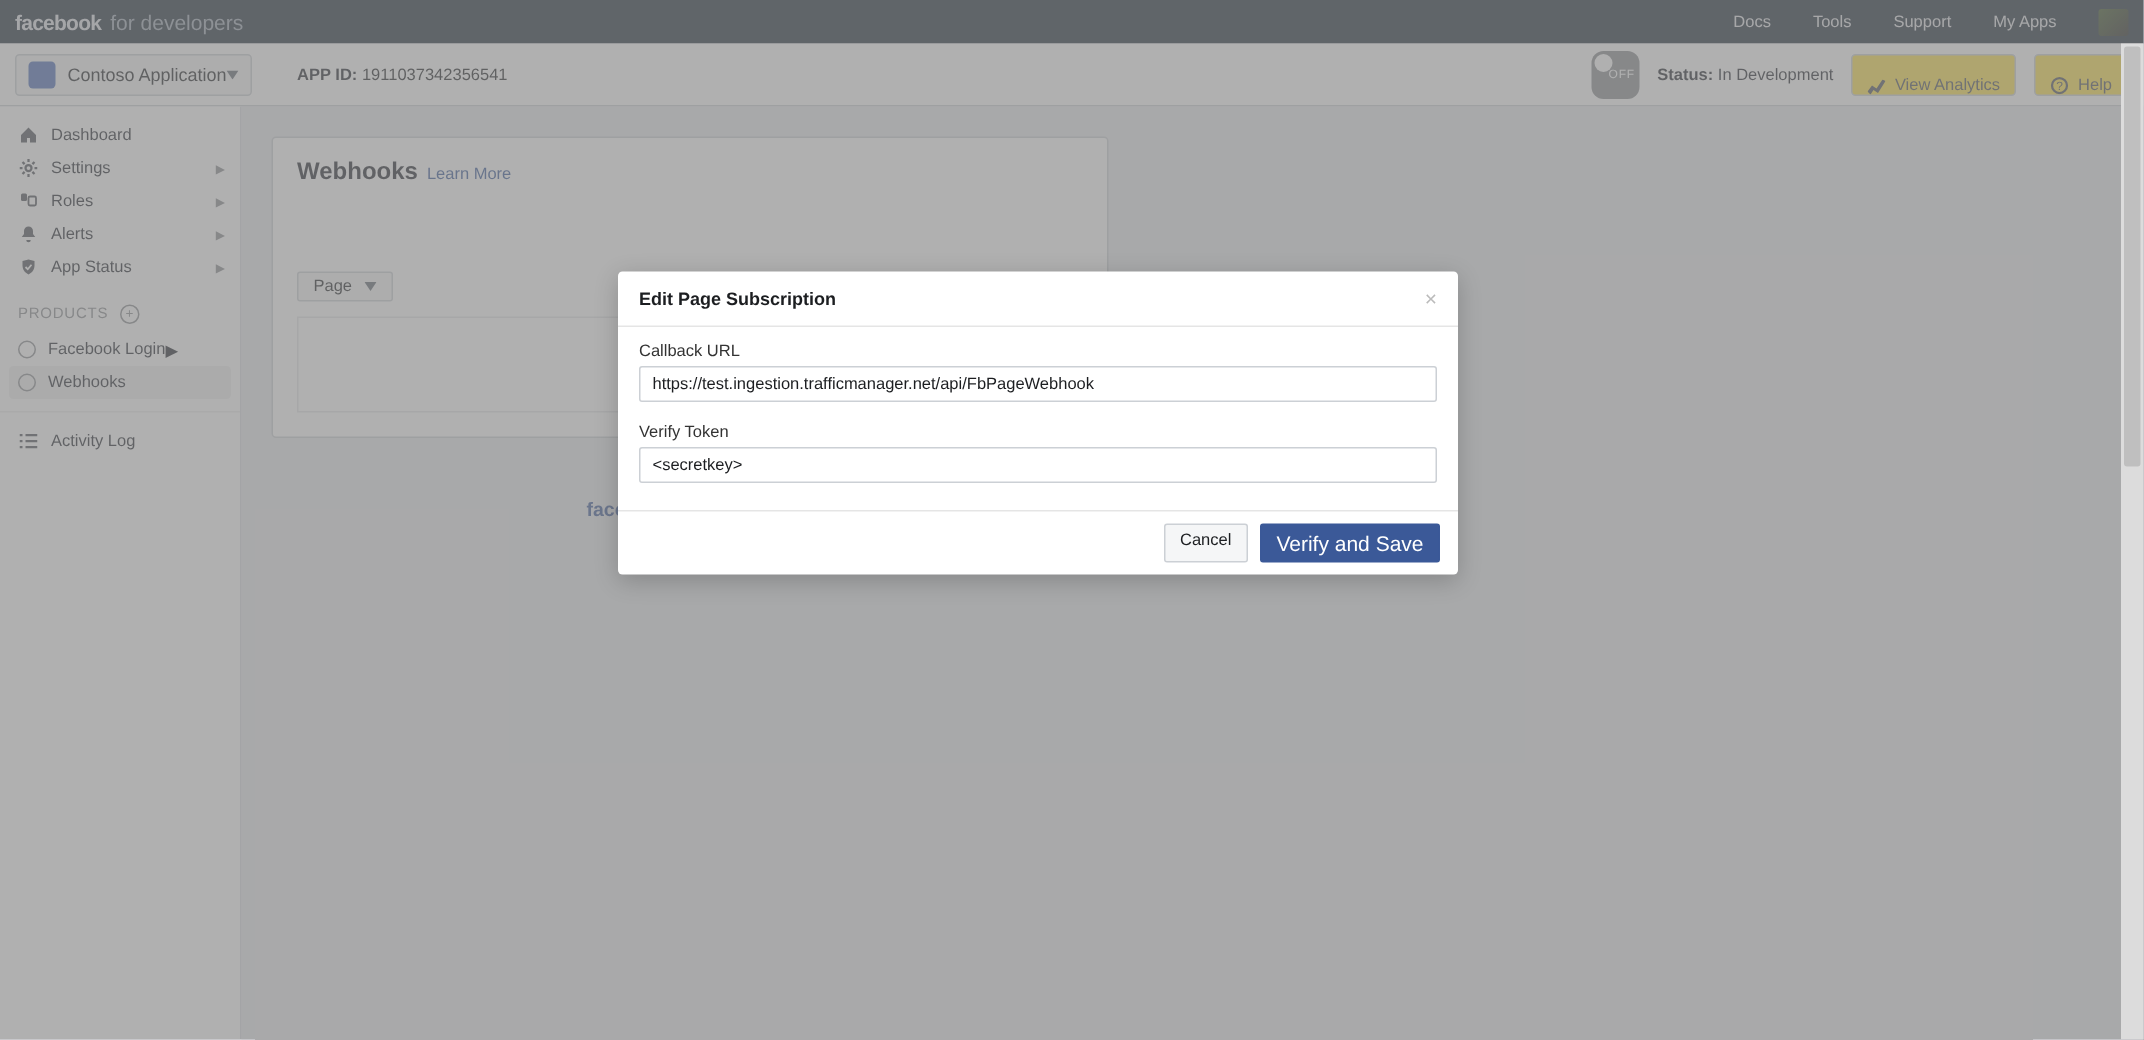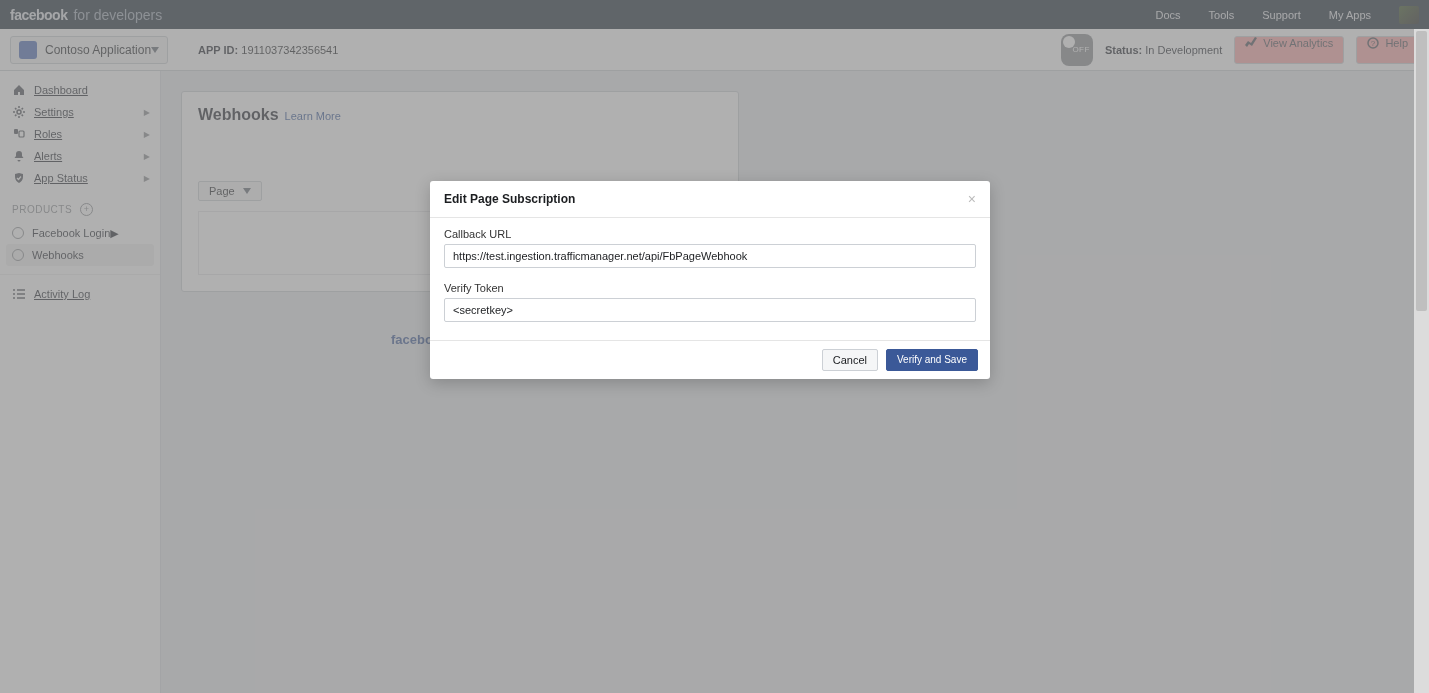--- a/index.html
+++ b/index.html
@@ -21,26 +21,26 @@
   .appbar .app-switch { height:28px; border:1px solid #ccd0d5; border-radius:3px; display:flex; align-items:center; padding:0 8px; min-width:140px; background:#f5f6f7; }
   .appbar .app-switch .app-icon { width:18px; height:18px; background:#4b6cb7; border-radius:3px; margin-right:8px; }
   .appbar .app-switch .caret { margin-left:auto; }
   .appbar .appid-wrap { margin-left:30px; font-size:11px; }
   .appbar .appid-wrap b { color:#1d2129; }
   .appbar .rhs { margin-left:auto; display:flex; align-items:center; gap:12px; }
   .appbar .toggle { width:32px; height:32px; background:#8a8d91; border-radius:8px; position:relative; font-size:8px; color:#fff; display:flex; align-items:center; justify-content:flex-end; padding-right:3px; letter-spacing:0.5px; }
   .appbar .toggle::before { content:""; width:12px; height:12px; background:#fff; border-radius:50%; position:absolute; left:2px; top:2px; }
   .appbar .status { font-size:11px; color:#1d2129; }
   .appbar .status b { color:#1d2129; }
-  .appbar .btn { height:28px; border:1px solid #ccd0d5; border-radius:3px; background:#fca5a5; display:flex; align-items:flex-start; padding:0 10px; font-size:11px; color:#4b4f56; gap:6px; }
+  .appbar .btn { height:28px; border:1px solid #ccd0d5; border-radius:3px; background:#fde047; display:flex; align-items:flex-end; padding:0 10px; font-size:11px; color:#4b4f56; gap:6px; }
 
   
   .layout { display:flex; height:calc(100% - 71px); }
   .sidebar { width:161px; background:#fff; border-right:1px solid #dadde1; padding-top:8px; }
-  .sidebar .item { height:22px; display:flex; align-items:center; padding:0 12px; font-size:11px; color:#1d2129; position:relative; cursor:pointer;text-decoration:underline; }
+  .sidebar .item { height:22px; display:flex; align-items:center; padding:0 12px; font-size:11px; color:#1d2129; position:relative; cursor:pointer; }
   .sidebar .item .ic { width:14px; margin-right:8px; color:#4b4f56; display:flex; align-items:center; justify-content:center; }
   .sidebar .item .chev { position:absolute; right:10px; color:#8a8d91; font-size:8px; }
   .sidebar .section-title { display:flex; align-items:center; padding:14px 12px 6px; font-size:10px; color:#8a8d91; letter-spacing:0.5px; }
   .sidebar .section-title .plus { width:13px; height:13px; border:1px solid #8a8d91; border-radius:50%; margin-left:8px; display:flex; align-items:center; justify-content:center; font-size:9px; line-height:1; }
   .sidebar .product { height:22px; display:flex; align-items:center; padding:0 12px; font-size:11px; color:#1d2129; cursor:pointer; position:relative; }
   .sidebar .product .circ { width:12px; height:12px; border:1px solid #8a8d91; border-radius:50%; margin-right:8px; }
   .sidebar .product.active { background:#f0f0f0; border-radius:3px; margin:0 6px; padding:0 6px; }
   .sidebar .divider { height:1px; background:#eee; margin:8px 0; }
 
   .main { flex:1; padding:20px; background:#e9eaed; overflow:auto; }
@@ -50,30 +50,30 @@
   .card-header a { color:#365899; font-size:11px; text-decoration:none; }
   .card-body { padding:0 16px 16px; }
   .page-select { display:inline-flex; align-items:center; gap:8px; border:1px solid #ccd0d5; background:#f5f6f7; border-radius:2px; padding:3px 10px; font-size:11px; margin-bottom:10px;margin-top:45px; }
   .empty-box { border:1px solid #e4e6e9; height:64px; display:flex; flex-direction:column; align-items:center; justify-content:center; gap:8px; font-size:11px; color:#4b4f56; }
   .empty-box .subbtn { border:1px solid #ccd0d5; background:#f5f6f7; padding:3px 10px; font-size:11px; border-radius:2px; }
 
   .foot-brand { margin-top:40px; margin-left:210px; font-weight:bold; color:#3b5998; font-size:13px; }
 
   
   .overlay { position:absolute; inset:0; background:rgba(134,134,134,0.65); }
-  .modal { position:absolute; left:430px; top:181px; width:560px; background:#fff; border-radius:3px; box-shadow:0 4px 16px rgba(0,0,0,0.2); }
+  .modal { position:absolute; left:412px; top:181px; width:560px; background:#fff; border-radius:3px; box-shadow:0 4px 16px rgba(0,0,0,0.2); }
   .modal-header { display:flex; align-items:center; padding:10px 14px; border-bottom:1px solid #e5e5e5; }
   .modal-header .mtitle { font-weight:bold; font-size:12px; color:#1c1e21; }
   .modal-header .close { margin-left:auto; color:#bbb; font-size:14px; cursor:pointer; }
   .modal-body { padding:10px 14px 14px; }
   .form-label { font-size:11px; color:#333; margin-bottom:4px; }
   .form-input { width:100%; border:1px solid #ccd0d5; border-radius:2px; height:24px; padding:0 8px; font-size:11px; color:#1c1e21; margin-bottom:14px; outline:none; }
   .modal-footer { border-top:1px solid #e5e5e5; padding:8px 12px; display:flex; justify-content:flex-end; gap:8px; }
   .modal-footer .btn-cancel { border:1px solid #ccd0d5; background:#f5f6f7; padding:4px 10px; font-size:11px; border-radius:2px; cursor:pointer;text-align:right; }
-  .modal-footer .btn-primary { border:1px solid #3b5998; background:#3b5998; color:#fff; padding:4px 10px; font-size:10px; border-radius:2px; cursor:pointer; }
+  .modal-footer .btn-primary { border:1px solid #3b5998; background:#3b5998; color:#fff; padding:4px 10px; font-size:14px; border-radius:2px; cursor:pointer; }
 
   svg { display:block; }
   .caret svg { fill:#606770; }
 
   
   .scrollbar-stub { position:absolute; right:0; top:29px; bottom:0; width:15px; background:#dcdcdc; }
   .scrollbar-stub::before { content:""; position:absolute; left:2px; right:2px; top:2px; height:280px; background:#bfbfbf; border-radius:2px; }
 
 </style>
 </head>

